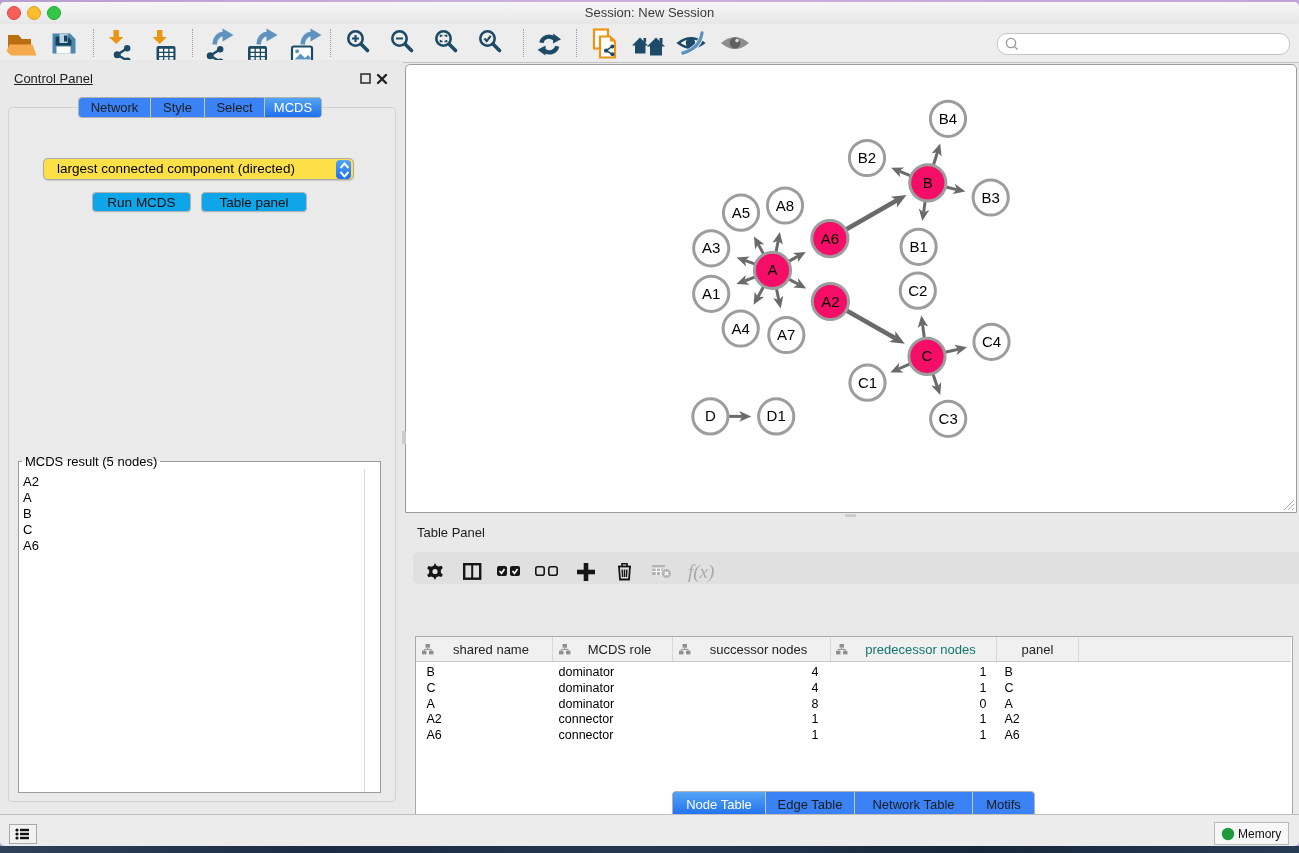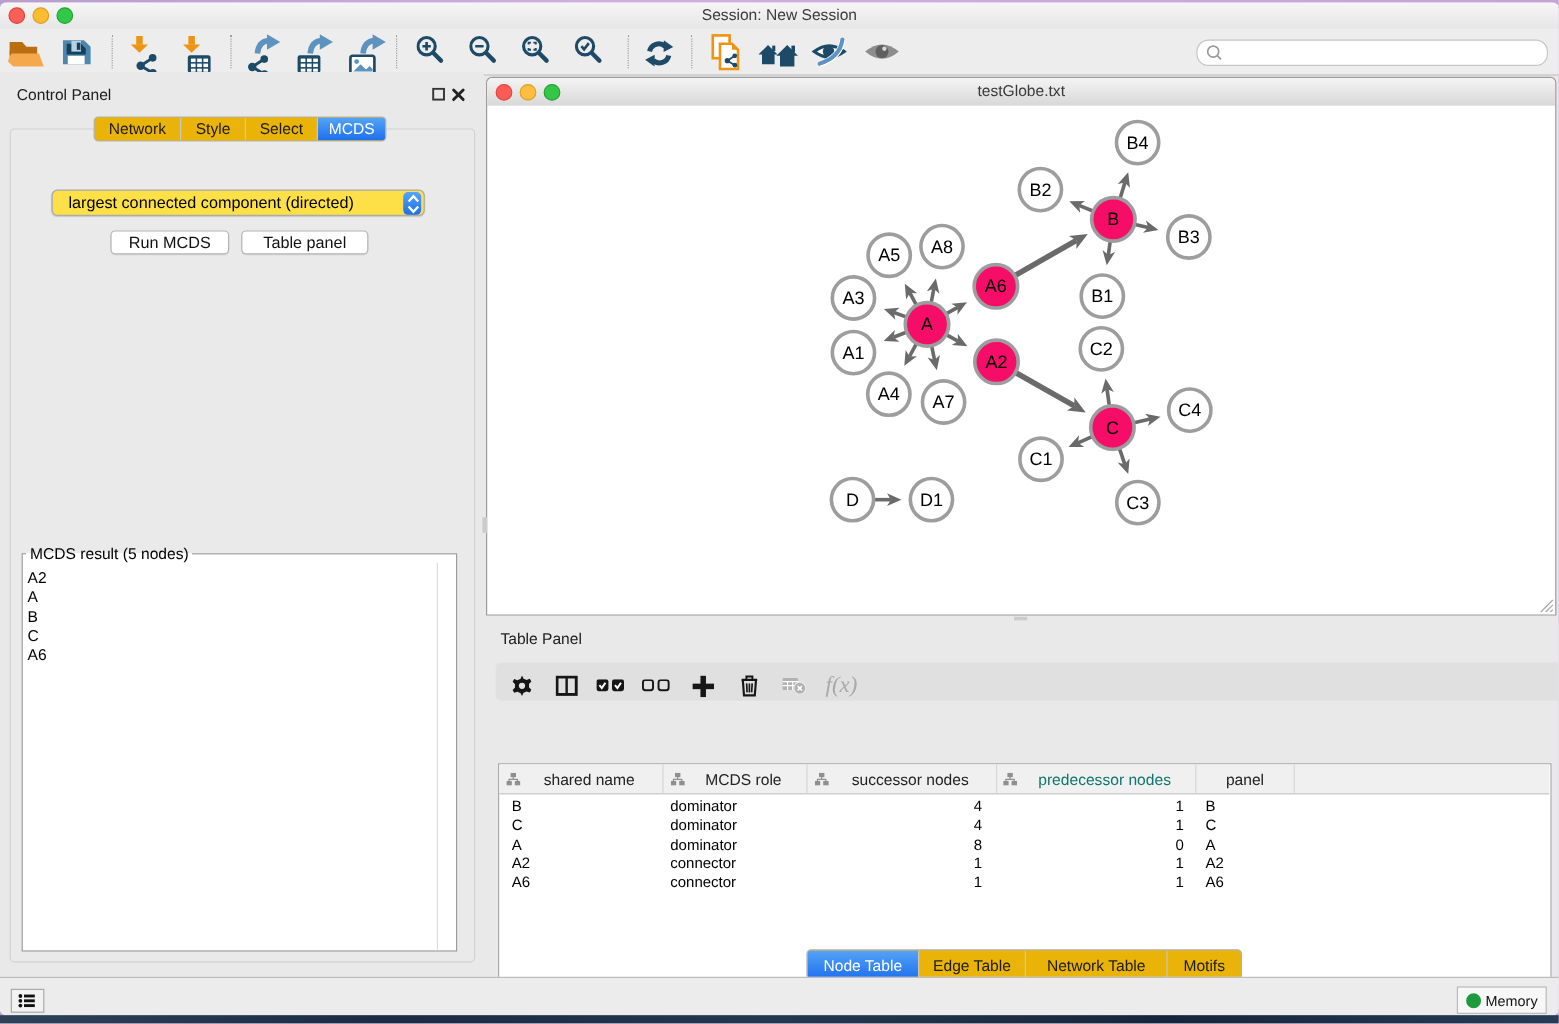--- a/index.html
+++ b/index.html
@@ -8,27 +8,27 @@
 .abs{position:absolute;}
 .app{position:absolute;left:0;top:2px;width:1299px;height:844px;
  background:#e9e9e9;border-radius:5px 5px 5px 5px;overflow:hidden;}
 .titlebar{position:absolute;left:0;top:0;width:1299px;height:22px;
  background:linear-gradient(#f6f6f6,#e6e6e6);}
 .toolbar{position:absolute;left:0;top:22px;width:1299px;height:38px;
  background:#ededed;border-bottom:1px solid #c2c2c2;}
 .light{position:absolute;width:12px;height:12px;border-radius:50%;}
 .tsep{position:absolute;top:5px;height:28px;width:0;border-left:1px dotted #9f9f9f;}
 .wtitle{font-size:13px;color:#3a3a3a;}
-.seg{position:absolute;background:#eab308;border:1px solid #b1b1b1;border-radius:4px;
+.seg{position:absolute;background:#3b82f6;border:1px solid #b1b1b1;border-radius:4px;
  display:flex;overflow:hidden;}
 .seg div{font-size:13px;color:#1c1c1c;text-align:center;
  border-right:1px solid #c6c6c6;display:flex;align-items:center;justify-content:center;}
 .seg div:last-child{border-right:none;}
 .seg .on{background:linear-gradient(#54a4f7,#1f6fee);color:#fff;}
-.btn{position:absolute;background:#ffffff;border:1px solid #b4b4b4;border-radius:4px;
+.btn{position:absolute;background:#0ea5e9;border:1px solid #b4b4b4;border-radius:4px;
  font-size:13.5px;color:#111;display:flex;align-items:center;justify-content:center;
  box-shadow:0 1px 0 rgba(0,0,0,0.06);}
 </style></head><body>
 
 <div class="app">
  <div class="titlebar">
   <div class="light" style="left:7px;top:4px;background:#f95e57;border:0.5px solid #dd4742;"></div>
   <div class="light" style="left:27px;top:4px;background:#fcbc2f;border:0.5px solid #dd9d23;"></div>
   <div class="light" style="left:46.5px;top:4px;background:#33c748;border:0.5px solid #27a533;"></div>
   <div class="abs wtitle" style="left:0;width:1299px;top:3px;text-align:center;">Session: New Session</div>
@@ -194,21 +194,21 @@
       </svg>
   <div class="abs" style="left:997px;top:9px;width:291px;height:20px;background:#fff;border:1px solid #c6c6c6;border-radius:10px;">
     <svg width="16" height="16" style="position:absolute;left:6px;top:2px;">
           <circle cx="7" cy="7" r="4.6" fill="none" stroke="#999" stroke-width="1.4"></circle>
           <line x1="10.4" y1="10.4" x2="13.5" y2="13.5" stroke="#999" stroke-width="1.4"></line>
         </svg>
   </div>
  </div>
 
 <div class="abs" style="left:0;top:58px;width:403px;height:756px;background:#e9e9e9;">
-  <div class="abs" style="left:14px;top:11px;font-size:13px;color:#1c1c1c;">Control Panel</div>
+  <div class="abs" style="left:14px;top:11px;font-size:13px;color:#1c1c1c;text-decoration:underline;">Control Panel</div>
   <svg class="abs" style="left:360px;top:13px;" width="12" height="12">
         <rect x="1" y="1" width="9" height="9" fill="none" stroke="#333" stroke-width="1.6"></rect>
       </svg>
   <svg class="abs" style="left:376px;top:13px;" width="12" height="12">
         <path d="M2,2 L10,10 M10,2 L2,10" stroke="#222" stroke-width="2.4" stroke-linecap="round"></path>
       </svg>
   <div class="abs" style="left:8px;top:47px;width:386px;height:693px;background:#eaeaea;border:1px solid #d2d2d2;border-radius:4px;"></div>
   <div class="seg" style="left:78px;top:37px;height:19px;">
     <div style="width:71px;">Network</div>
         <div style="width:53px;">Style</div>
@@ -227,26 +227,20 @@
   <div class="btn" style="left:92px;top:132px;width:97px;height:18px;">Run MCDS</div>
   <div class="btn" style="left:201px;top:132px;width:104px;height:18px;">Table panel</div>
   <fieldset style="position:absolute;left:18px;top:394px;width:363px;height:339px;background:#fff;border:1px solid #9c9c9c;border-radius:0;margin:0;padding:0;box-sizing:border-box;">
     <legend style="margin-left:3px;padding:0 3px;font-size:13px;color:#000;">MCDS result (5 nodes)</legend>
     <div style="position:absolute;left:0px;top:5px;font-size:13px;color:#000;line-height:16.1px;padding-left:4px;">A2<br>A<br>B<br>C<br>A6</div>
     <div style="position:absolute;right:15px;top:0;bottom:0;width:1px;background:#dcdcdc;"></div>
   </fieldset>
 </div>
 
 <div class="abs" style="left:405px;top:62px;width:892px;height:449px;border:1px solid #9b9b9b;border-radius:5px 5px 0 0;box-sizing:border-box;background:#fff;">
-  <div class="abs" style="left:0;top:0;width:890px;height:22px;background:linear-gradient(#f4f4f4,#d9d9d9);border-bottom:1px solid #ababab;border-radius:5px 5px 0 0;">
-    <div class="light" style="left:7px;top:5px;background:#fc5b53;border:0.5px solid #e14640;"></div>
-    <div class="light" style="left:27px;top:5px;background:#fdbe40;border:0.5px solid #dfa023;"></div>
-    <div class="light" style="left:47px;top:5px;background:#33c748;border:0.5px solid #26a032;"></div>
-    <div class="abs wtitle" style="left:0;width:890px;top:3px;text-align:center;">testGlobe.txt</div>
-  </div>
   <svg class="abs" style="right:1px;bottom:1px;" width="13" height="13">
         <g stroke="#a9a9a9" stroke-width="1">
           <line x1="12" y1="2" x2="2" y2="12"></line>
           <line x1="12" y1="6" x2="6" y2="12"></line>
           <line x1="12" y1="10" x2="10" y2="12"></line>
         </g>
       </svg>
 </div>
 <div class="abs" style="left:402px;top:429px;width:4px;height:13px;background:#cccccc;"></div>
 <div class="abs" style="left:845px;top:512px;width:11px;height:3px;background:#cccccc;"></div>

